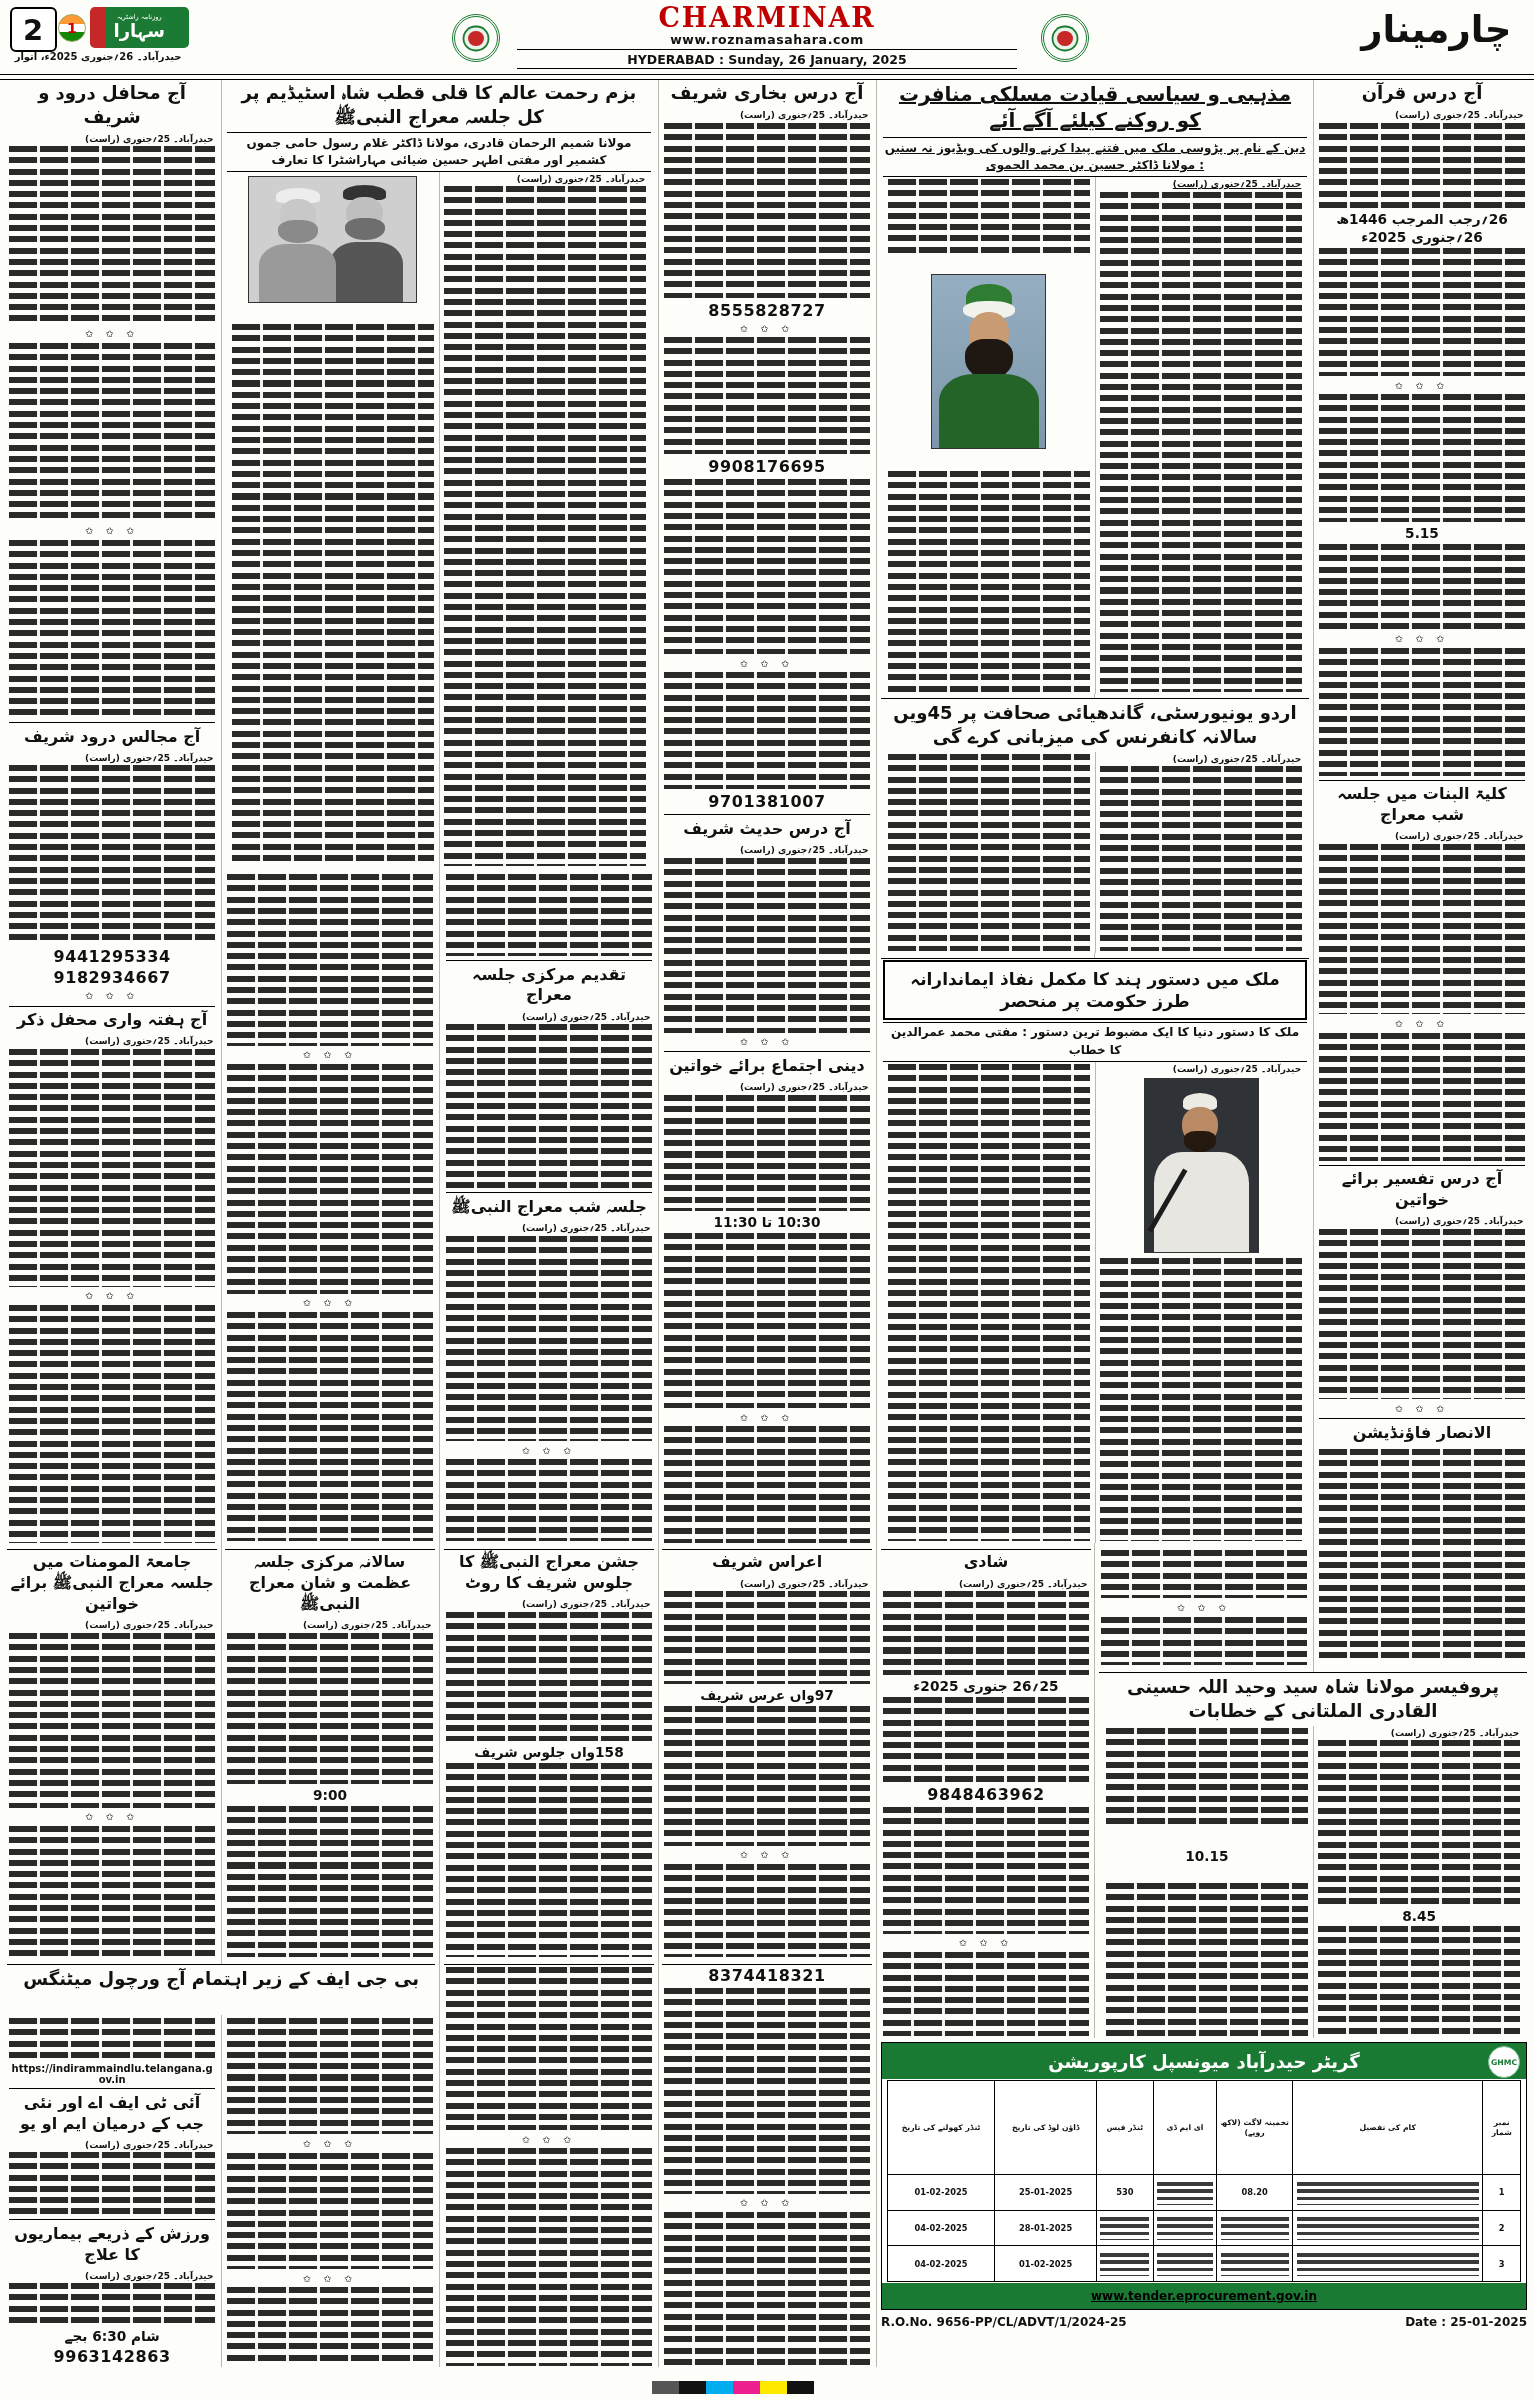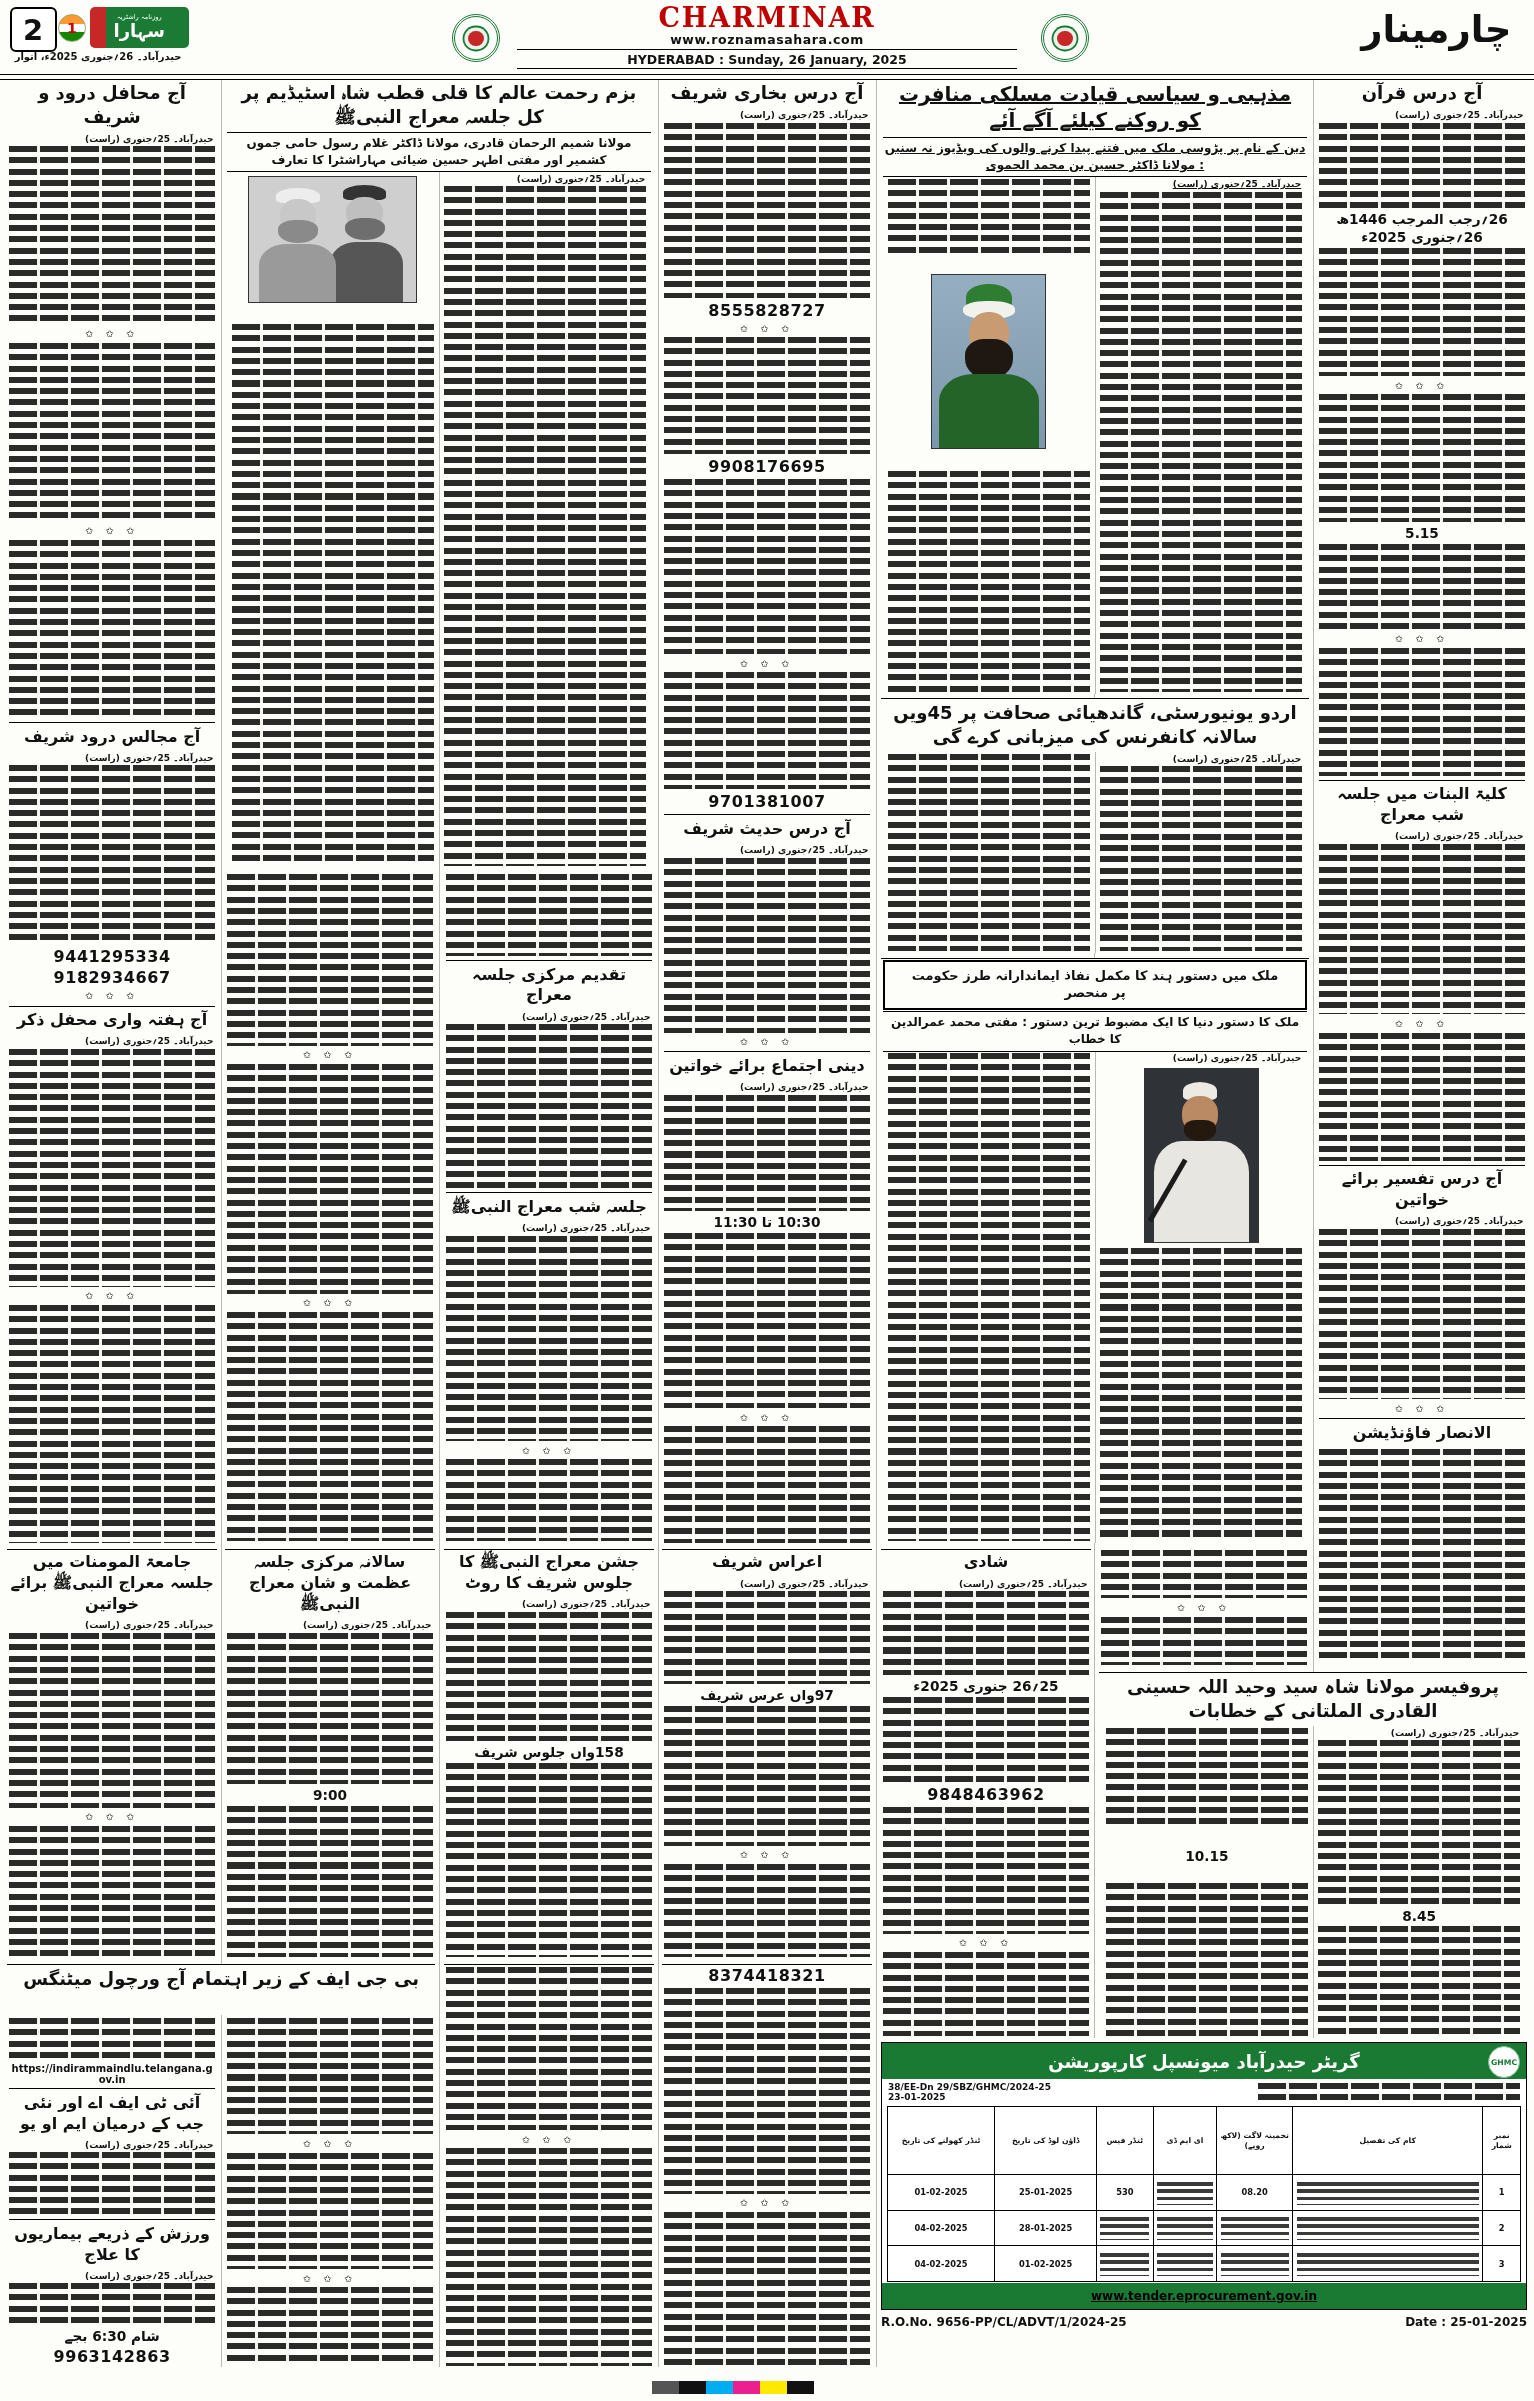--- a/index.html
+++ b/index.html
@@ -40,21 +40,21 @@
   
   .art{position:absolute;display:flex;flex-direction:column;direction:rtl;background:#fdfdfa;
        z-index:1;overflow:hidden;padding:0 2.4px;box-sizing:border-box;}
   .bt{border-top:0.9px solid #000;}
   .hl{font-weight:bold;text-align:center;line-height:1.3;font-size:18px;padding:2.4px 0 3.6px;}
   .hl.big{font-size:20px;}
   .hl.small{font-size:16px;}
   .sub{font-weight:bold;text-align:center;font-size:12px;line-height:1.45;padding:1.8px 0;
        border-top:0.6px solid #000;border-bottom:0.6px solid #000;}
   .boxhead{border:2.4px double #000;padding:6px 20px;font-weight:bold;text-align:center;
-           font-size:13px;line-height:1.3;margin:1.2px 0;}
+           font-size:17px;line-height:1.3;margin:1.2px 0;}
   .dl{font-size:9px;font-weight:bold;text-align:right;padding:1.8px 1.2px 0.6px;}
   .tok{font-weight:bold;text-align:center;font-size:13.7px;padding:1.2px 0;}
   .phone{font-weight:bold;text-align:center;font-size:16px;direction:ltr;letter-spacing:0.6px;padding:1.2px 0;}
   .url{font-weight:bold;text-align:center;font-size:10px;direction:ltr;padding:1.2px 0;word-break:break-all;}
   .star{text-align:center;font-size:9.5px;letter-spacing:4.8px;padding:1.8px 0;color:#000;}
   .sep{border-top:0.6px solid #000;margin-top:2.4px;padding-top:3.6px;}
   .fill{flex:1;min-height:10.7px;margin:1.8px 0;background-image:
         repeating-linear-gradient(to right,rgba(253,253,250,0) 0 28px,rgba(253,253,250,0.95) 28px 31px),
         repeating-linear-gradient(to bottom,#2a2a28 0 6px,rgba(0,0,0,0) 6px 11.3px);}
   .f2{flex:2;}.f3{flex:3;}.f4{flex:4;}.f5{flex:5;}
@@ -410,27 +410,20 @@
     <div class="fill f4"></div>
     <div class="star">✩ ✩ ✩</div>
     <div class="fill f3"></div>
   </div>
 
   <div class="ghmc">
     <div class="ghead">
       <div class="glogo">GHMC</div>
       <span>گریٹر حیدرآباد میونسپل کارپوریشن</span>
     </div>
-    <div class="ginfo">
-      <div class="fill" style="flex:none;width:262px;height:18px;margin:0;"></div>
-      <div class="ref">
-        <span>38/EE-Dn 29/SBZ/GHMC/2024-25</span><br>
-        <span>23-01-2025</span>
-      </div>
-    </div>
     <table class="gtable">
       <tbody>
           <tr>
         <th style="width:6%;">نمبر شمار</th>
         <th style="width:30%;">کام کی تفصیل</th>
         <th style="width:12%;">تخمینہ لاگت (لاکھ روپے)</th>
         <th style="width:10%;">ای ایم ڈی</th>
         <th style="width:9%;">ٹنڈر فیس</th>
         <th style="width:16%;">ڈاؤن لوڈ کی تاریخ</th>
         <th style="width:17%;">ٹنڈر کھولنے کی تاریخ</th>

